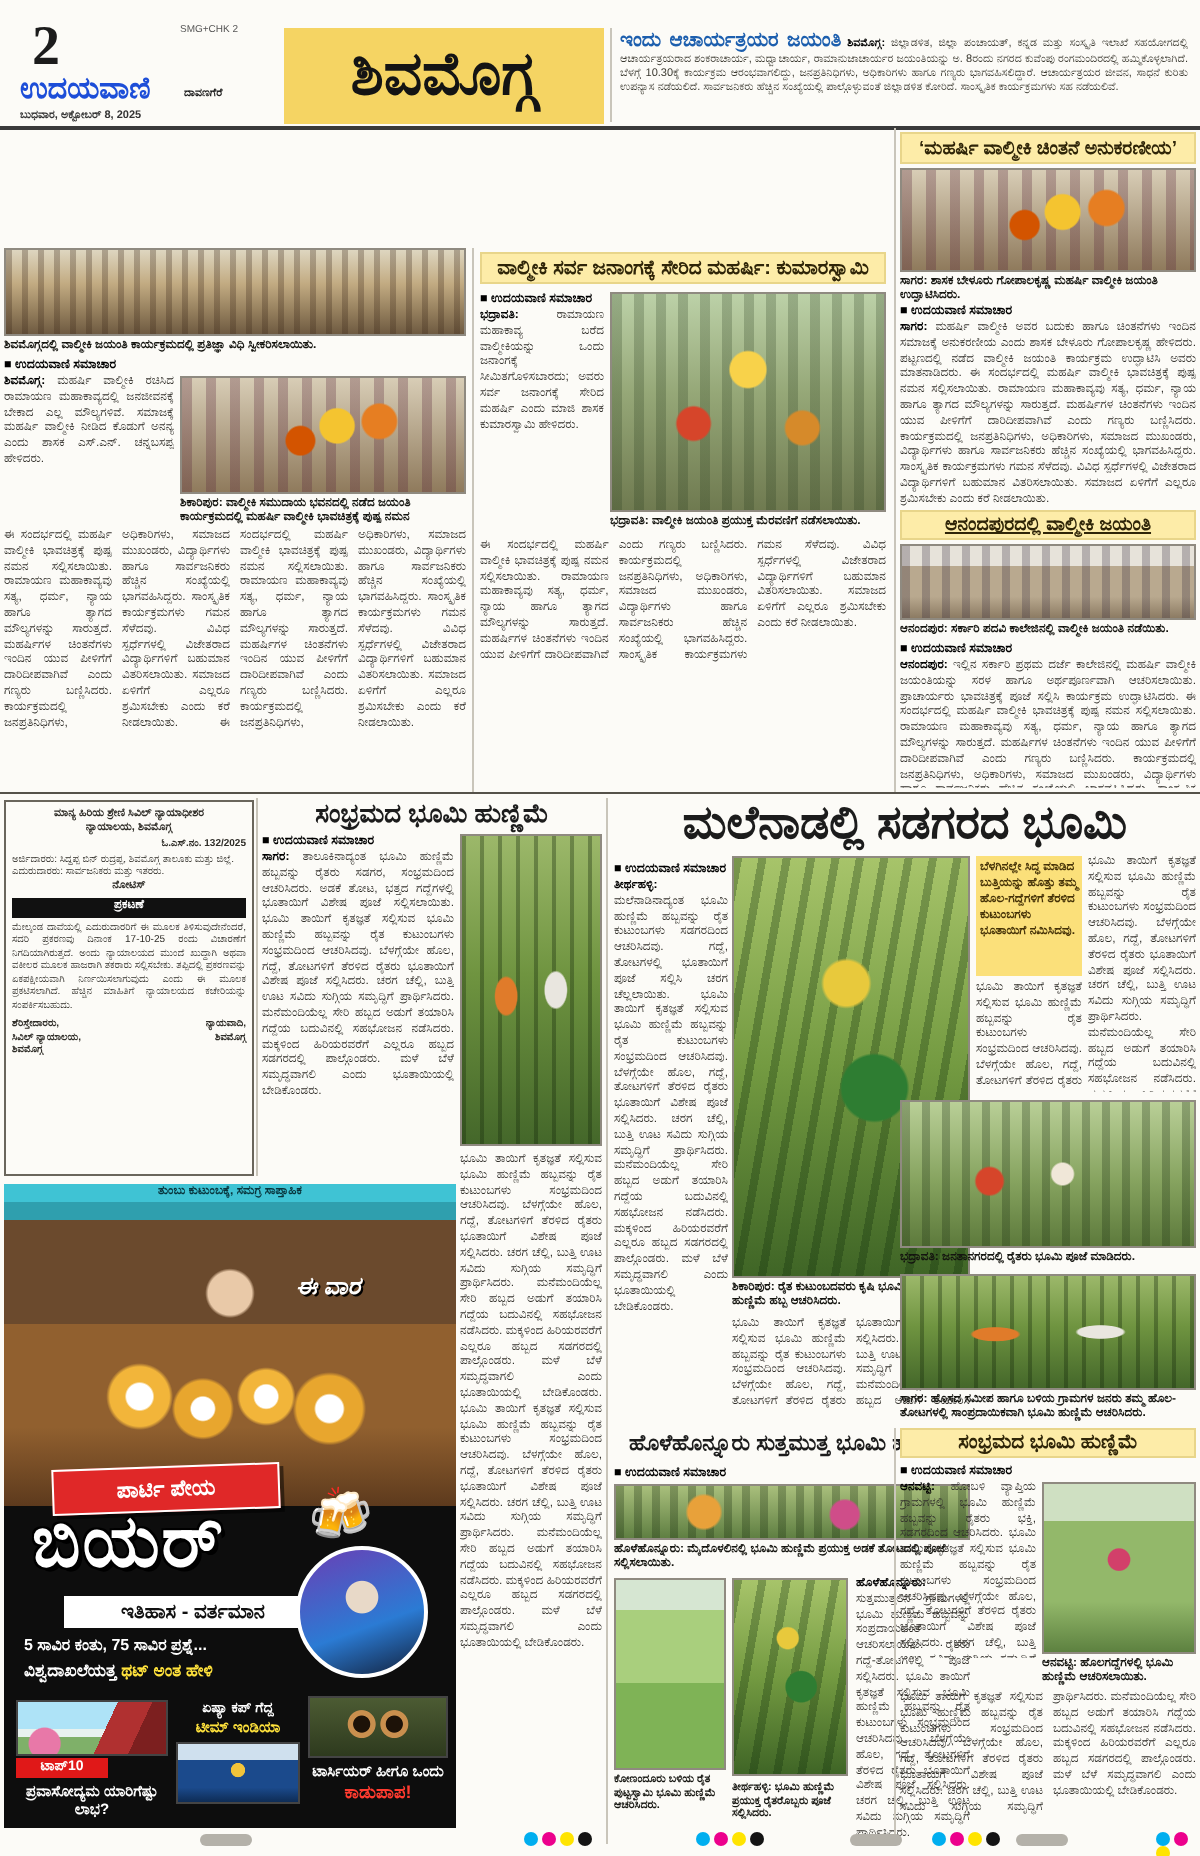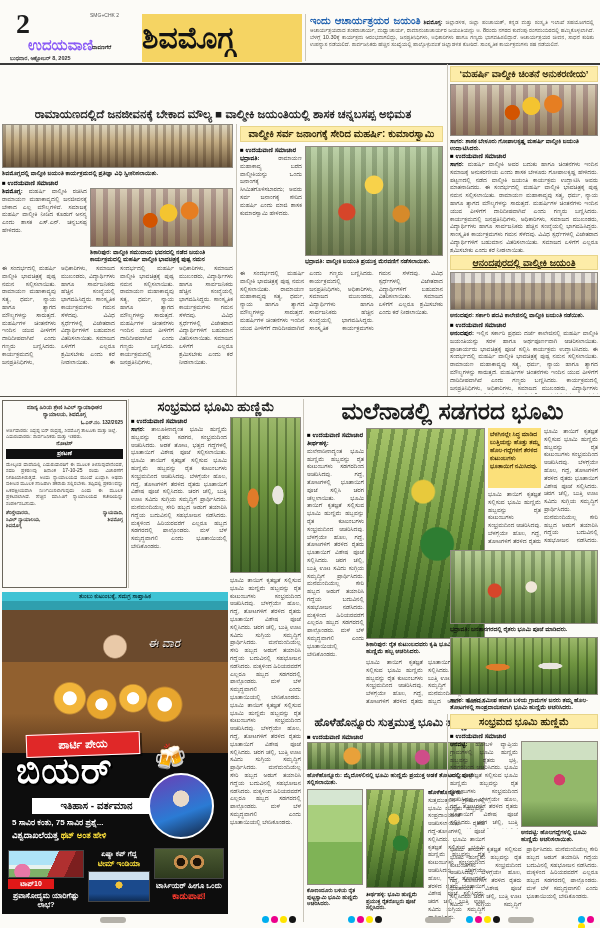--- a/index.html
+++ b/index.html
@@ -14,21 +14,21 @@
   .col{position:absolute;font-size:6px;line-height:1.3;text-align:justify;color:#33312c;overflow:hidden;}
   .lead{font-weight:800;color:#000;}
   .cols2{column-count:2;column-gap:5px;}
   .cols3{column-count:3;column-gap:5px;}
   .cols4{column-count:4;column-gap:5px;}
   .ybar{position:absolute;background:#fdeca8;color:#2f2508;font-weight:800;text-align:center;
         display:flex;align-items:center;justify-content:center;overflow:hidden;border:1px solid #e8d58a;box-sizing:border-box;}
   .pre{white-space:pre-line;}
   
   .cityblock{position:absolute;left:142px;top:14px;width:160px;height:48px;background:#f5d463;
-             display:flex;align-items:center;justify-content:flex-start;font-size:30px;font-weight:900;color:#141414;}
+             display:flex;align-items:center;justify-content:center;font-size:30px;font-weight:900;color:#141414;}
   .brief-head{color:#1d5fae;font-weight:800;font-size:10px;}
   
   .ph-oath{background:repeating-linear-gradient(90deg,rgba(60,40,25,.30) 0 3px,rgba(0,0,0,0) 3px 8px),
            linear-gradient(180deg,#ded6c0 0%,#c2ab82 40%,#96805e 72%,#6e5a41 100%);}
   .ph-garland{background:radial-gradient(circle at 55% 42%,#f4c430 0 10%,transparent 11%),
               radial-gradient(circle at 70% 38%,#e67e22 0 8%,transparent 9%),
               radial-gradient(circle at 42% 55%,#d35400 0 8%,transparent 9%),
               repeating-linear-gradient(90deg,rgba(90,40,60,.30) 0 5px,transparent 5px 12px),
               linear-gradient(180deg,#d8cdb6,#8f7a5c);}
   .ph-procession{background:radial-gradient(circle at 50% 35%,#f8d24a 0 9%,transparent 10%),
@@ -65,21 +65,21 @@
            background:radial-gradient(circle at 30% 64%,#ffffff 0 3.5%,#f2b53a 4% 8%,transparent 9%),
            radial-gradient(circle at 44% 68%,#ffffff 0 3.5%,#e8a62e 4% 8.5%,transparent 9.5%),
            radial-gradient(circle at 58% 64%,#ffffff 0 3.5%,#f2b53a 4% 8%,transparent 9%),
            radial-gradient(circle at 72% 68%,#ffffff 0 3.5%,#e8a62e 4% 8.5%,transparent 9.5%),
            radial-gradient(circle at 50% 30%,#e9c9a8 0 7%,transparent 8%),
            linear-gradient(180deg,#2f9fae 0 6%,#6b4a2d 6% 40%,#91602f 40% 74%,#5d3a1d 100%);}
   .ad-logo{position:absolute;left:8px;top:2px;width:210px;text-align:center;font-size:42px;font-weight:900;
            background:linear-gradient(180deg,#fdf0a8 10%,#f3c63e 45%,#a86d12 78%,#f9e07a 100%);
            -webkit-background-clip:text;background-clip:text;color:transparent;
            filter:drop-shadow(1px 2px 0 #5d3707);line-height:1.05;}
-  .ad-week{position:absolute;left:146px;top:44px;width:72px;font-size:12px;font-weight:400;font-style:italic;
+  .ad-week{position:absolute;left:146px;top:44px;width:72px;font-size:12px;font-weight:700;font-style:italic;
            color:#fff;text-shadow:1px 1px 0 #000;}
   .ad-banner{position:absolute;left:24px;top:141px;width:112px;height:21px;background:#e02828;border:1px solid #fff;
              color:#fff;font-size:11px;font-weight:800;display:flex;align-items:center;justify-content:center;
              transform:rotate(-2deg);box-shadow:2px 2px 0 rgba(0,0,0,.5);}
   .ad-title{position:absolute;left:14px;top:158px;width:150px;font-size:36px;font-weight:900;color:#fff;
             text-shadow:2px 2px 0 #000,-1px -1px 0 #000,1px -1px 0 #000,-1px 1px 0 #000;letter-spacing:1px;}
   .ad-mugs{position:absolute;left:152px;top:150px;font-size:26px;}
   .ad-sub{position:absolute;left:30px;top:206px;width:129px;height:16px;background:#fff;color:#111;
           font-size:10px;font-weight:800;display:flex;align-items:center;justify-content:center;}
   .ad-l1{position:absolute;left:10px;top:226px;width:164px;font-size:8px;font-weight:800;color:#fff;}
@@ -122,36 +122,35 @@
   .ybox{position:absolute;background:#fbe07a;font-size:6px;font-weight:800;color:#453207;
         padding:2px;box-sizing:border-box;line-height:1.35;overflow:hidden;}
 </style>
 </head>
 <body>
 
 <div class="page">
 
   <div class="abs" style="left:90px;top:12px;font-size:5px;color:#555;">SMG+CHK 2</div>
   <div class="abs" style="left:16px;top:8px;font-size:28px;font-weight:900;font-family:'Liberation Serif','DejaVu Serif',serif;">2</div>
-  <div class="abs" style="left:10px;top:36px;font-size:15px;font-weight:800;color:#8b5cf6;margin-left:18px;">ಉದಯವಾಣಿ</div>
+  <div class="abs" style="left:10px;top:36px;font-size:15px;font-weight:800;color:#1d4ed8;">ಉದಯವಾಣಿ</div>
   <div class="abs" style="left:92px;top:44px;font-size:5.5px;font-weight:700;">ದಾವಣಗೆರೆ</div>
   <div class="abs" style="left:10px;top:55px;font-size:5.5px;font-weight:700;color:#333;">ಬುಧವಾರ, ಅಕ್ಟೋಬರ್ 8, 2025</div>
   <div class="cityblock">
       <span>ಶಿವಮೊಗ್ಗ</span>
     </div>
 
   <div class="abs" style="left:310px;top:14px;width:284px;height:47px;overflow:hidden;font-size:5.5px;line-height:1.3;text-align:justify;color:#3a382f;">
     <span class="brief-head">ಇಂದು ಆಚಾರ್ಯತ್ರಯರ ಜಯಂತಿ</span>
     <span class="lead">ಶಿವಮೊಗ್ಗ:</span>
     <span> ಜಿಲ್ಲಾಡಳಿತ, ಜಿಲ್ಲಾ ಪಂಚಾಯತ್, ಕನ್ನಡ ಮತ್ತು ಸಂಸ್ಕೃತಿ ಇಲಾಖೆ ಸಹಯೋಗದಲ್ಲಿ ಆಚಾರ್ಯತ್ರಯರಾದ ಶಂಕರಾಚಾರ್ಯ, ಮಧ್ವಾಚಾರ್ಯ, ರಾಮಾನುಜಾಚಾರ್ಯರ ಜಯಂತಿಯನ್ನು ಅ. 8ರಂದು ನಗರದ ಕುವೆಂಪು ರಂಗಮಂದಿರದಲ್ಲಿ ಹಮ್ಮಿಕೊಳ್ಳಲಾಗಿದೆ. ಬೆಳಗ್ಗೆ 10.30ಕ್ಕೆ ಕಾರ್ಯಕ್ರಮ ಆರಂಭವಾಗಲಿದ್ದು, ಜನಪ್ರತಿನಿಧಿಗಳು, ಅಧಿಕಾರಿಗಳು ಹಾಗೂ ಗಣ್ಯರು ಭಾಗವಹಿಸಲಿದ್ದಾರೆ. ಆಚಾರ್ಯತ್ರಯರ ಜೀವನ, ಸಾಧನೆ ಕುರಿತು ಉಪನ್ಯಾಸ ನಡೆಯಲಿದೆ. ಸಾರ್ವಜನಿಕರು ಹೆಚ್ಚಿನ ಸಂಖ್ಯೆಯಲ್ಲಿ ಪಾಲ್ಗೊಳ್ಳುವಂತೆ ಜಿಲ್ಲಾಡಳಿತ ಕೋರಿದೆ. ಸಾಂಸ್ಕೃತಿಕ ಕಾರ್ಯಕ್ರಮಗಳು ಸಹ ನಡೆಯಲಿವೆ.</span>
   </div>
   <div class="vr" style="left:305px;top:14px;height:47px;"></div>
   <div class="hr" style="left:0;top:63px;width:600px;height:2px;"></div>
 
-  <div class="abs" style="left:2px;top:108px;width:442px;font-size:11.5px;font-weight:800;text-align:center;color:#1f1f1f;">ರಾಮಾಯಣದಲ್ಲಿದೆ ಜನಜೀವನಕ್ಕೆ ಬೇಕಾದ ಮೌಲ್ಯ ■ ವಾಲ್ಮೀಕಿ ಜಯಂತಿಯಲ್ಲಿ ಶಾಸಕ ಚನ್ನಬಸಪ್ಪ ಅಭಿಮತ</div>
 
   <div class="ph ph-oath" style="left:2px;top:124px;width:231px;height:44px;"></div>
   <div class="cap" style="left:2px;top:170px;width:231px;height:8px;">ಶಿವಮೊಗ್ಗದಲ್ಲಿ ವಾಲ್ಮೀಕಿ ಜಯಂತಿ ಕಾರ್ಯಕ್ರಮದಲ್ಲಿ ಪ್ರತಿಜ್ಞಾ ವಿಧಿ ಸ್ವೀಕರಿಸಲಾಯಿತು.</div>
   <div class="byl" style="left:2px;top:179px;">■ ಉದಯವಾಣಿ ಸಮಾಚಾರ</div>
   <div class="col" style="left:2px;top:188px;width:85px;height:59px;">
     <span class="lead">ಶಿವಮೊಗ್ಗ:</span>
     <span> ಮಹರ್ಷಿ ವಾಲ್ಮೀಕಿ ರಚಿಸಿದ ರಾಮಾಯಣ ಮಹಾಕಾವ್ಯದಲ್ಲಿ ಜನಜೀವನಕ್ಕೆ ಬೇಕಾದ ಎಲ್ಲ ಮೌಲ್ಯಗಳಿವೆ. ಸಮಾಜಕ್ಕೆ ಮಹರ್ಷಿ ವಾಲ್ಮೀಕಿ ನೀಡಿದ ಕೊಡುಗೆ ಅನನ್ಯ ಎಂದು ಶಾಸಕ ಎಸ್.ಎನ್. ಚನ್ನಬಸಪ್ಪ ಹೇಳಿದರು.</span>
   </div>
   <div class="ph ph-garland" style="left:90px;top:188px;width:143px;height:59px;"></div>
   <div class="cap" style="left:90px;top:249px;width:143px;height:14px;">ಶಿಕಾರಿಪುರ: ವಾಲ್ಮೀಕಿ ಸಮುದಾಯ ಭವನದಲ್ಲಿ ನಡೆದ ಜಯಂತಿ ಕಾರ್ಯಕ್ರಮದಲ್ಲಿ ಮಹರ್ಷಿ ವಾಲ್ಮೀಕಿ ಭಾವಚಿತ್ರಕ್ಕೆ ಪುಷ್ಪ ನಮನ ಸಲ್ಲಿಸಲಾಯಿತು.</div>

